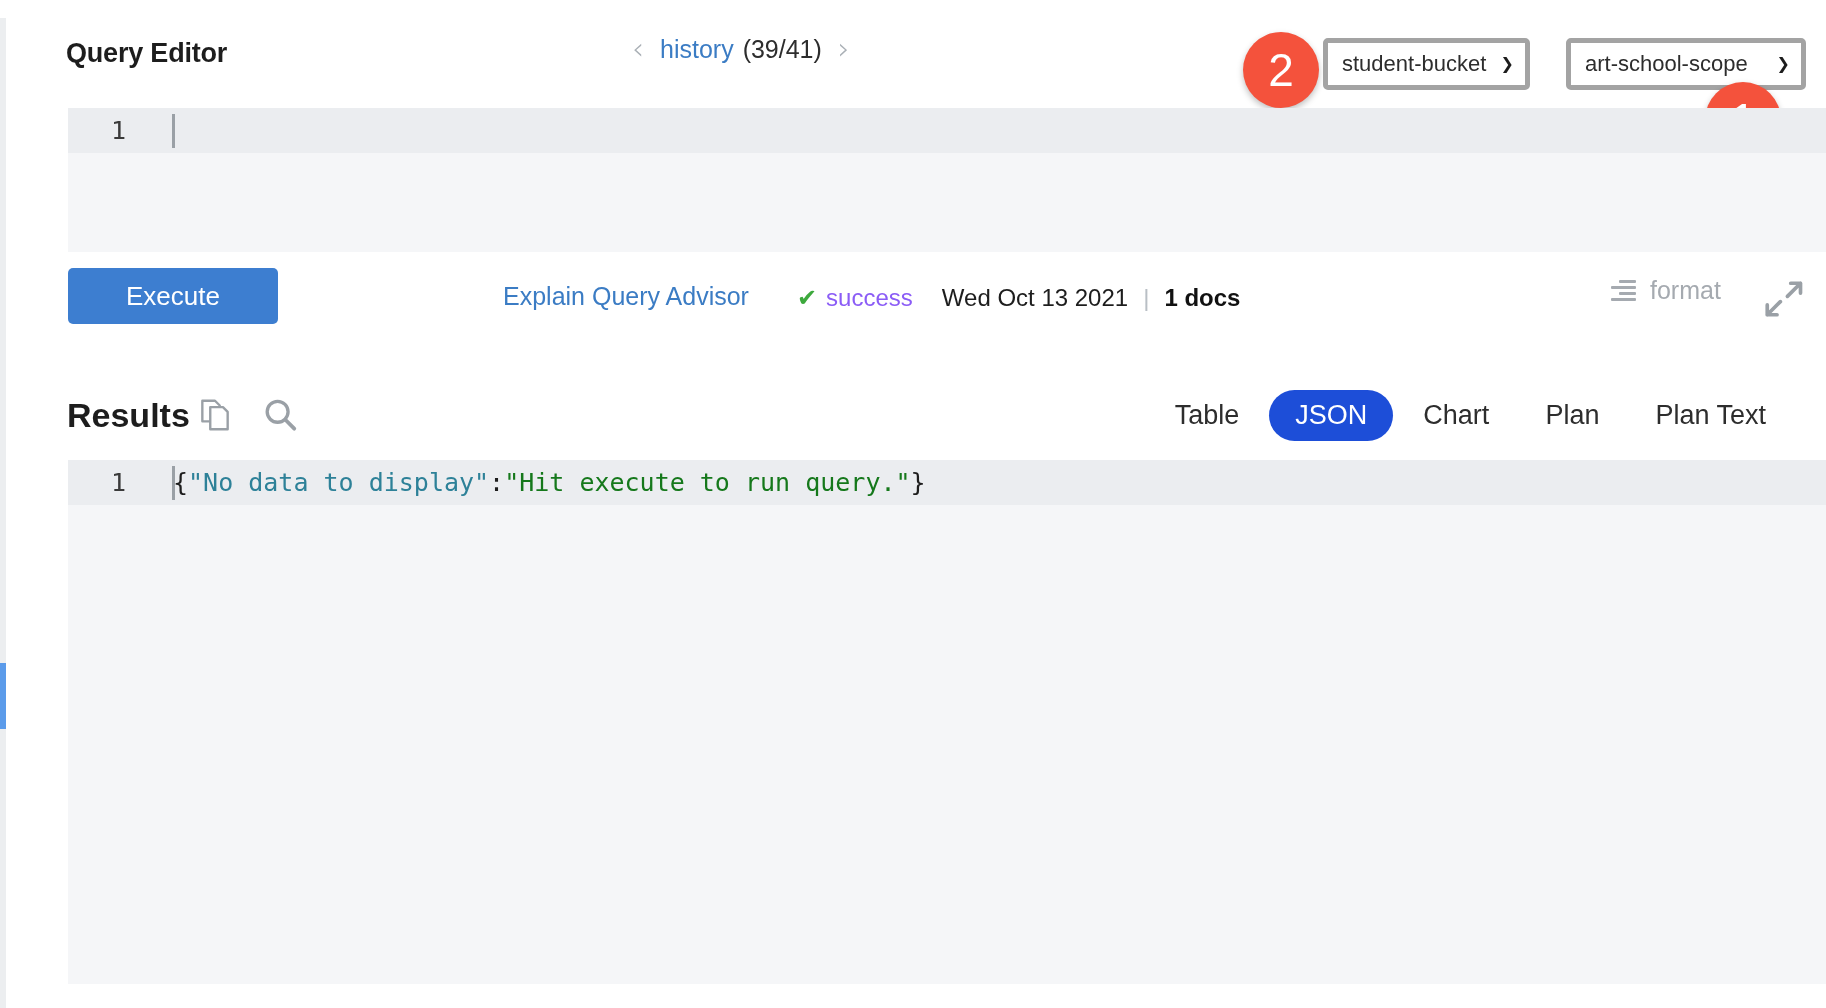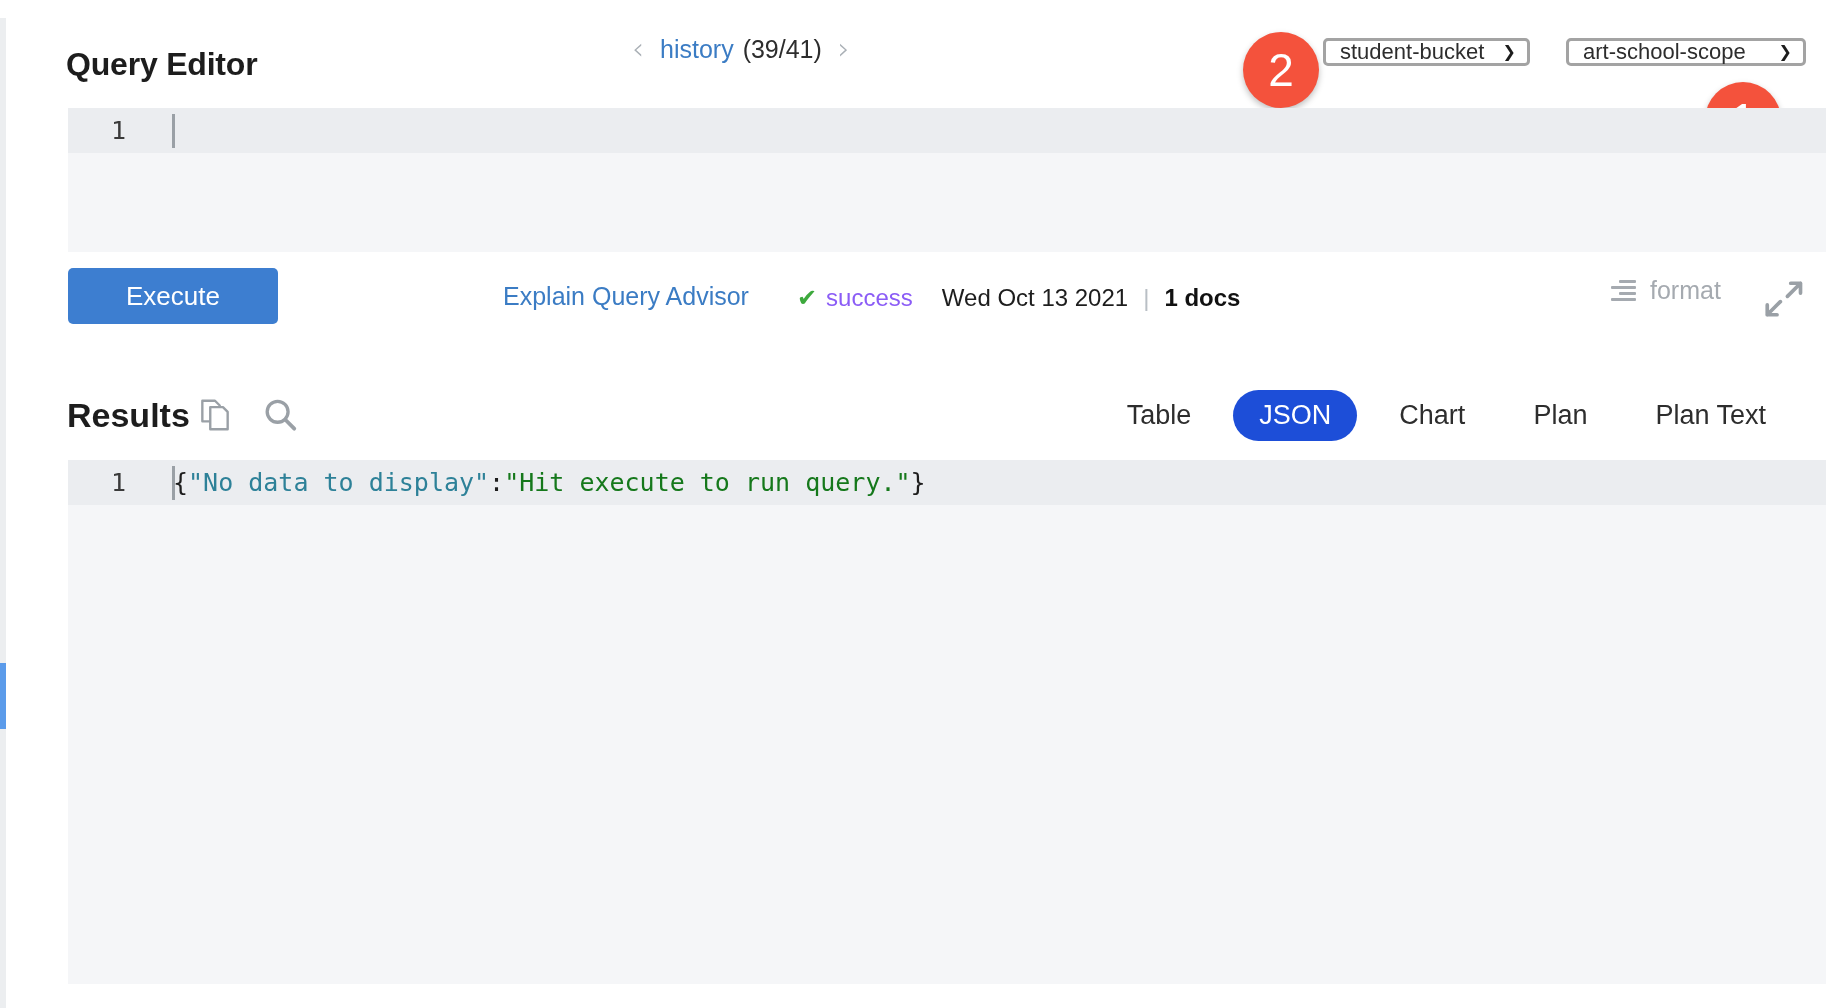--- a/index.html
+++ b/index.html
@@ -32,22 +32,22 @@
   }
 
   
   .header {
     position: absolute;
     left: 0; top: 0;
     width: 1826px; height: 100px;
   }
   .page-title {
     position: absolute;
-    left: 66px; top: 46px;
-    font-size: 32px;
+    left: 66px; top: 38px;
+    font-size: 27px;
     font-weight: bold;
     color: #1d1d1d;
     letter-spacing: -0.2px;
   }
   .history-nav {
     position: absolute;
     left: 630px; top: 34px;
     display: flex;
     align-items: center;
     gap: 14px;
@@ -66,22 +66,22 @@
   .hist-link {
     color: #3b7cc4;
     cursor: pointer;
   }
   .hist-count { color: #2d2d2d; margin-left: -5px; }
 
   
   .select-box {
     position: absolute;
     top: 38px;
-    height: 28px;
-    border: 3px solid #a3a3a3;
+    height: 52px;
+    border: 5px solid #a3a3a3;
     border-radius: 5px;
     background: #ffffff;
     display: flex;
     align-items: center;
     justify-content: space-between;
     padding: 0 11px 0 14px;
     font-size: 22px;
     color: #2d2d2d;
     cursor: pointer;
   }
@@ -258,21 +258,21 @@
     position: absolute;
     left: 261px; top: 14px;
     width: 38px; height: 38px;
     cursor: pointer;
   }
   .tabs {
     position: absolute;
     right: 34px; top: 8px;
     display: flex;
     align-items: center;
-    gap: 16px;
+    gap: 4px;
   }
   .tab {
     font-size: 27px;
     color: #2d2d2d;
     padding: 10px 26px;
     border-radius: 26px;
     cursor: pointer;
     white-space: nowrap;
   }
   .tab.active {

